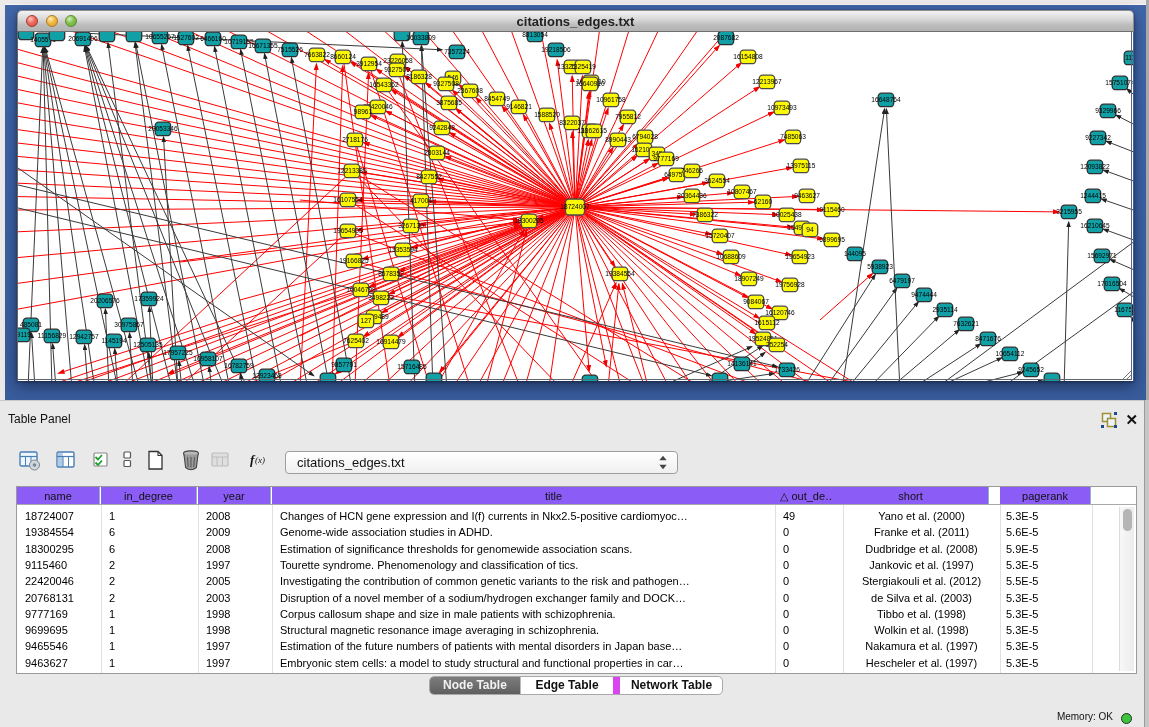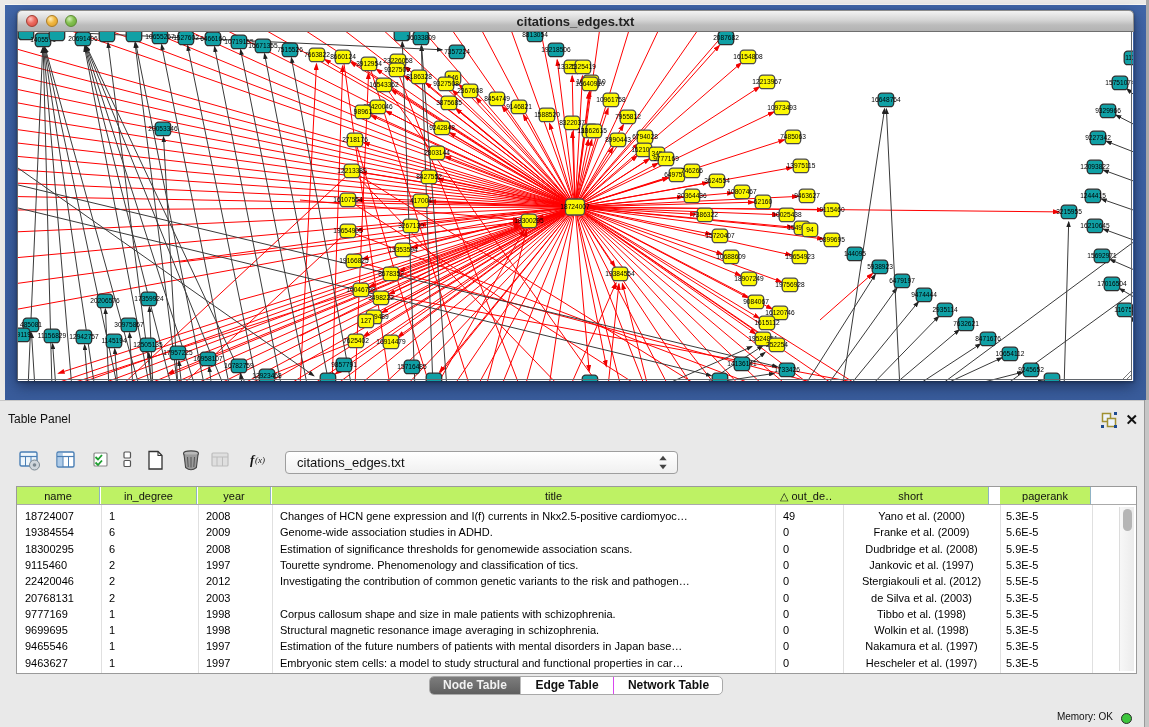--- a/index.html
+++ b/index.html
@@ -15,33 +15,33 @@
 #winframe{position:absolute;left:17px;top:31px;width:1115px;height:349px;border:1px solid #63676d;border-top:none;z-index:5}
 #panel{position:absolute;left:0;top:400px;width:1149px;height:327px;background:#e9e9e9;border-top:1px solid #c8c8c8}
 #ptitle{position:absolute;left:8px;top:11px;font-size:12px;color:#111}
 #pics{position:absolute;right:32px;top:11px}
 #px{position:absolute;right:11px;top:10px;font-size:15px;font-weight:bold;color:#111}
 #toolbar{position:absolute;left:14px;top:47px;height:28px}
 #combo{position:absolute;left:285px;top:50px;width:393px;height:23px;background:linear-gradient(#ffffff,#f0f0f0);border:1px solid #9e9e9e;border-radius:4px;font-size:13px;color:#111;line-height:21px;padding-left:11px}
 #combo .arr{position:absolute;right:8px;top:0;height:100%;width:12px}
 #tblbox{position:absolute;left:16px;top:85px;width:1121px;height:188px;border:1px solid #9a9a9a;background:#fff}
 #thead{position:absolute;left:0;top:0;width:100%;height:18px;background:#fff;border-bottom:1px solid #aaa}
-.hc{position:absolute;top:0;height:17px;border-right:1px solid #8fb2c4;text-align:center;font-size:11px;color:#111;line-height:18px;background:#bef264}
+.hc{position:absolute;top:0;height:17px;border-right:1px solid #8fb2c4;text-align:center;font-size:11px;color:#111;line-height:18px;background:#8b5cf6}
 #tbody{position:absolute;left:0;top:18px;width:100%;height:168px;overflow:hidden}
 .trow{position:absolute;left:0;width:100%;height:16px;font-size:11px;color:#000}
 .trow div{position:absolute;top:0;height:16px;line-height:16px;white-space:nowrap;overflow:hidden}
 .cl{text-align:left}
 .cc{text-align:center}
 #vsb{position:absolute;right:2px;top:2px;width:15px;height:164px;background:linear-gradient(90deg,#f7f7f7,#ececec);border-left:1px solid #dcdcdc}
 #vsbthumb{position:absolute;left:3px;top:2px;width:9px;height:22px;border-radius:5px;background:#b5b5b5}
 #tabs{position:absolute;left:429px;top:275px;width:294px;height:19px;border:1px solid #a9a9a9;border-radius:5px;background:#fff;font-size:12px;font-weight:bold}
 #tabs div{position:absolute;top:0;height:17px;line-height:17px;text-align:center}
 #tabN{left:0;width:90px;background:linear-gradient(#7d7d7d,#5f5f5f);color:#f2f2f2;border-radius:4px 0 0 4px}
 #tabE{left:90px;width:93px;color:#111;border-left:1px solid #bbb}
-#tabW{left:183px;width:110px;color:#111;border-left:1px solid #d946ef}
+#tabW{left:183px;width:110px;color:#111;border-left:7px solid #d946ef}
 #status{position:absolute;right:36px;bottom:5px;font-size:10px;color:#111}
 #mdot{position:absolute;right:17px;bottom:3px;width:11px;height:11px;border-radius:50%;background:#3cc53c;border:1.5px solid #2a2a2a}
 #redgeT{position:absolute;right:0;top:0;width:3px;height:400px;background:#a8a8a8}
 #redgeB{position:absolute;right:0;top:400px;width:5px;height:327px;background:#c6c6c6;border-left:1px solid #9a9a9a}
 </style></head>
 <body>
 <div id="stage">
   <div id="desk"></div>
   <div id="win">
     <div id="titlebar">
@@ -684,21 +684,21 @@
             <div class="cl" style="left:766px;width:62px">49</div>
             <div class="cc" style="left:826px;width:157px">Yano et al. (2000)</div>
             <div class="cl" style="left:989px;width:86px">5.3E-5</div>
           </div>
           <div class="trow" style="top:19.3px">
             <div class="cl" style="left:8px;width:80px">19384554</div>
             <div class="cl" style="left:92px;width:90px">6</div>
             <div class="cl" style="left:189px;width:68px">2009</div>
             <div class="cl" style="left:263px;width:498px">Genome-wide association studies in ADHD.</div>
             <div class="cl" style="left:766px;width:62px">0</div>
-            <div class="cc" style="left:826px;width:157px">Franke et al. (2009)</div>
+            <div class="cc" style="left:826px;width:157px">Franke et al. (2011)</div>
             <div class="cl" style="left:989px;width:86px">5.6E-5</div>
           </div>
           <div class="trow" style="top:35.6px">
             <div class="cl" style="left:8px;width:80px">18300295</div>
             <div class="cl" style="left:92px;width:90px">6</div>
             <div class="cl" style="left:189px;width:68px">2008</div>
             <div class="cl" style="left:263px;width:498px">Estimation of significance thresholds for genomewide association scans.</div>
             <div class="cl" style="left:766px;width:62px">0</div>
             <div class="cc" style="left:826px;width:157px">Dudbridge et al. (2008)</div>
             <div class="cl" style="left:989px;width:86px">5.9E-5</div>
@@ -708,30 +708,31 @@
             <div class="cl" style="left:92px;width:90px">2</div>
             <div class="cl" style="left:189px;width:68px">1997</div>
             <div class="cl" style="left:263px;width:498px">Tourette syndrome. Phenomenology and classification of tics.</div>
             <div class="cl" style="left:766px;width:62px">0</div>
             <div class="cc" style="left:826px;width:157px">Jankovic et al. (1997)</div>
             <div class="cl" style="left:989px;width:86px">5.3E-5</div>
           </div>
           <div class="trow" style="top:68.2px">
             <div class="cl" style="left:8px;width:80px">22420046</div>
             <div class="cl" style="left:92px;width:90px">2</div>
-            <div class="cl" style="left:189px;width:68px">2012</div>
+            <div class="cl" style="left:189px;width:68px">2005</div>
             <div class="cl" style="left:263px;width:498px">Investigating the contribution of common genetic variants to the risk and pathogen…</div>
             <div class="cl" style="left:766px;width:62px">0</div>
             <div class="cc" style="left:826px;width:157px">Stergiakouli et al. (2012)</div>
             <div class="cl" style="left:989px;width:86px">5.5E-5</div>
           </div>
           <div class="trow" style="top:84.5px">
             <div class="cl" style="left:8px;width:80px">20768131</div>
             <div class="cl" style="left:92px;width:90px">2</div>
             <div class="cl" style="left:189px;width:68px">2003</div>
+            <div class="cl" style="left:263px;width:498px">Disruption of a novel member of a sodium/hydrogen exchanger family and DOCK…</div>
             <div class="cl" style="left:766px;width:62px">0</div>
             <div class="cc" style="left:826px;width:157px">de Silva et al. (2003)</div>
             <div class="cl" style="left:989px;width:86px">5.3E-5</div>
           </div>
           <div class="trow" style="top:100.8px">
             <div class="cl" style="left:8px;width:80px">9777169</div>
             <div class="cl" style="left:92px;width:90px">1</div>
             <div class="cl" style="left:189px;width:68px">1998</div>
             <div class="cl" style="left:263px;width:498px">Corpus callosum shape and size in male patients with schizophrenia.</div>
             <div class="cl" style="left:766px;width:62px">0</div>

